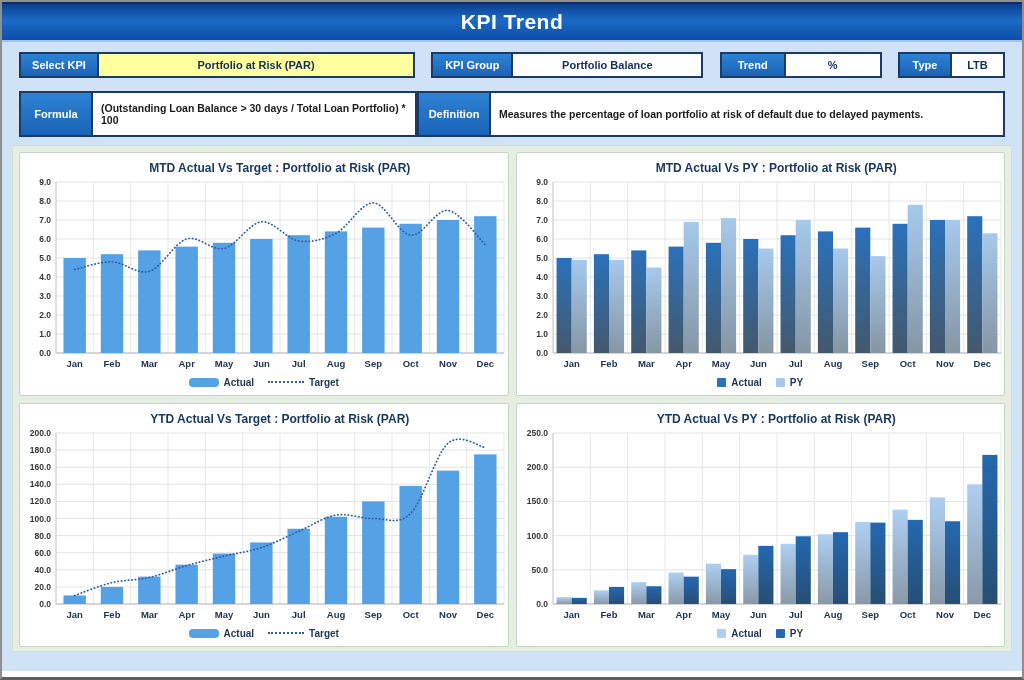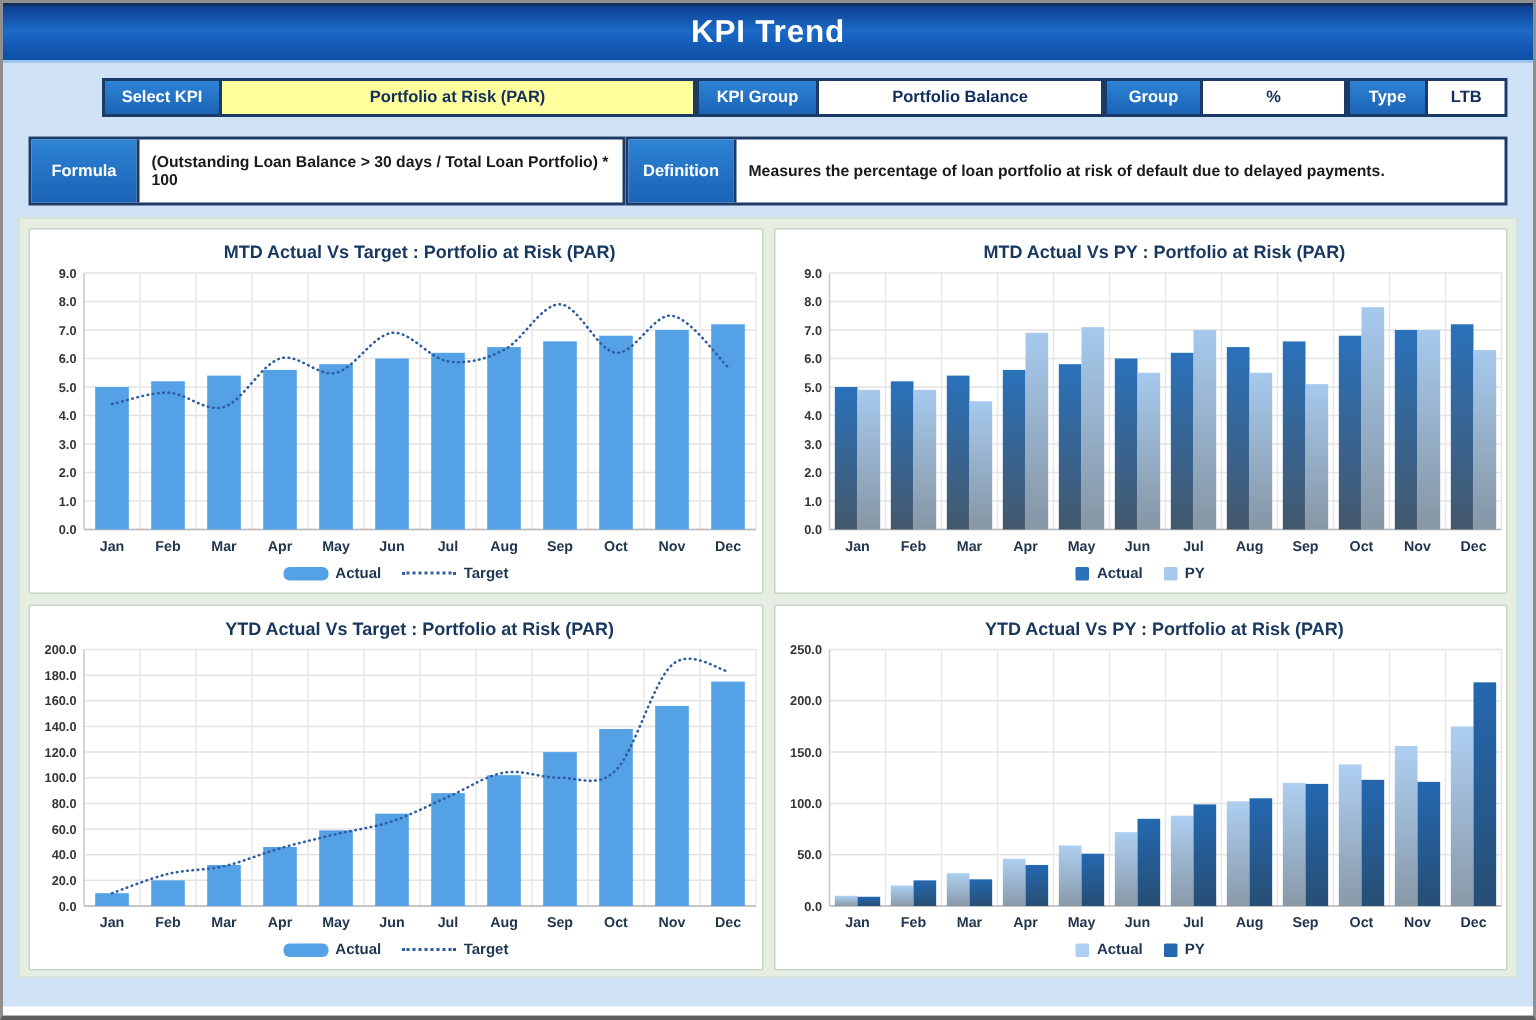--- a/index.html
+++ b/index.html
@@ -10,21 +10,21 @@
     font-family:"Liberation Sans",sans-serif;
   }
   
   .banner{
     height:36px;display:flex;align-items:center;justify-content:center;
     background:linear-gradient(180deg,#0d3f90 0%,#1b6ac6 45%,#0d4da6 100%);
     border-top:2px solid #122f5c;border-bottom:2px solid #9fc5ec;
   }
   .banner h1{margin:0;color:#fff;font-size:21px;font-weight:bold;letter-spacing:.5px;}
   
-  .ctl-row{display:flex;justify-content:flex-end;margin:10px 17px 0 17px;height:26px;}
+  .ctl-row{display:flex;justify-content:space-between;margin:10px 17px 0 17px;height:26px;}
   .ctl{display:flex;border:2px solid #1b3a66;background:#fff;height:22px;}
   .ctl-label{
     background:linear-gradient(180deg,#2e83d4,#1a63b6);color:#fff;font-weight:bold;font-size:11px;
     display:flex;align-items:center;justify-content:center;border-right:2px solid #1b3a66;
   }
   .ctl-value{display:flex;align-items:center;justify-content:center;font-weight:bold;font-size:11px;color:#122f5c;}
   .yellow{background:#ffff9e;}
   
   .info-row{display:flex;justify-content:space-between;margin:13px 17px 0 17px;height:46px;}
   .info-box{display:flex;border:2px solid #1b3a66;background:#fff;}
@@ -65,21 +65,21 @@
   <div class="ctl-row">
     <div class="ctl" style="width:392px">
       <div class="ctl-label" style="width:76px">Select KPI</div>
       <div class="ctl-value yellow" style="flex:1">Portfolio at Risk (PAR)</div>
     </div>
     <div class="ctl" style="width:268px">
       <div class="ctl-label" style="width:78px">KPI Group</div>
       <div class="ctl-value" style="flex:1">Portfolio Balance</div>
     </div>
     <div class="ctl" style="width:158px">
-      <div class="ctl-label" style="width:62px">Group</div>
+      <div class="ctl-label" style="width:62px">Trend</div>
       <div class="ctl-value" style="flex:1">%</div>
     </div>
     <div class="ctl" style="width:103px">
       <div class="ctl-label" style="width:50px">Type</div>
       <div class="ctl-value" style="flex:1">LTB</div>
     </div>
   </div>
 
   <div class="info-row">
     <div class="info-box" style="width:394px">

